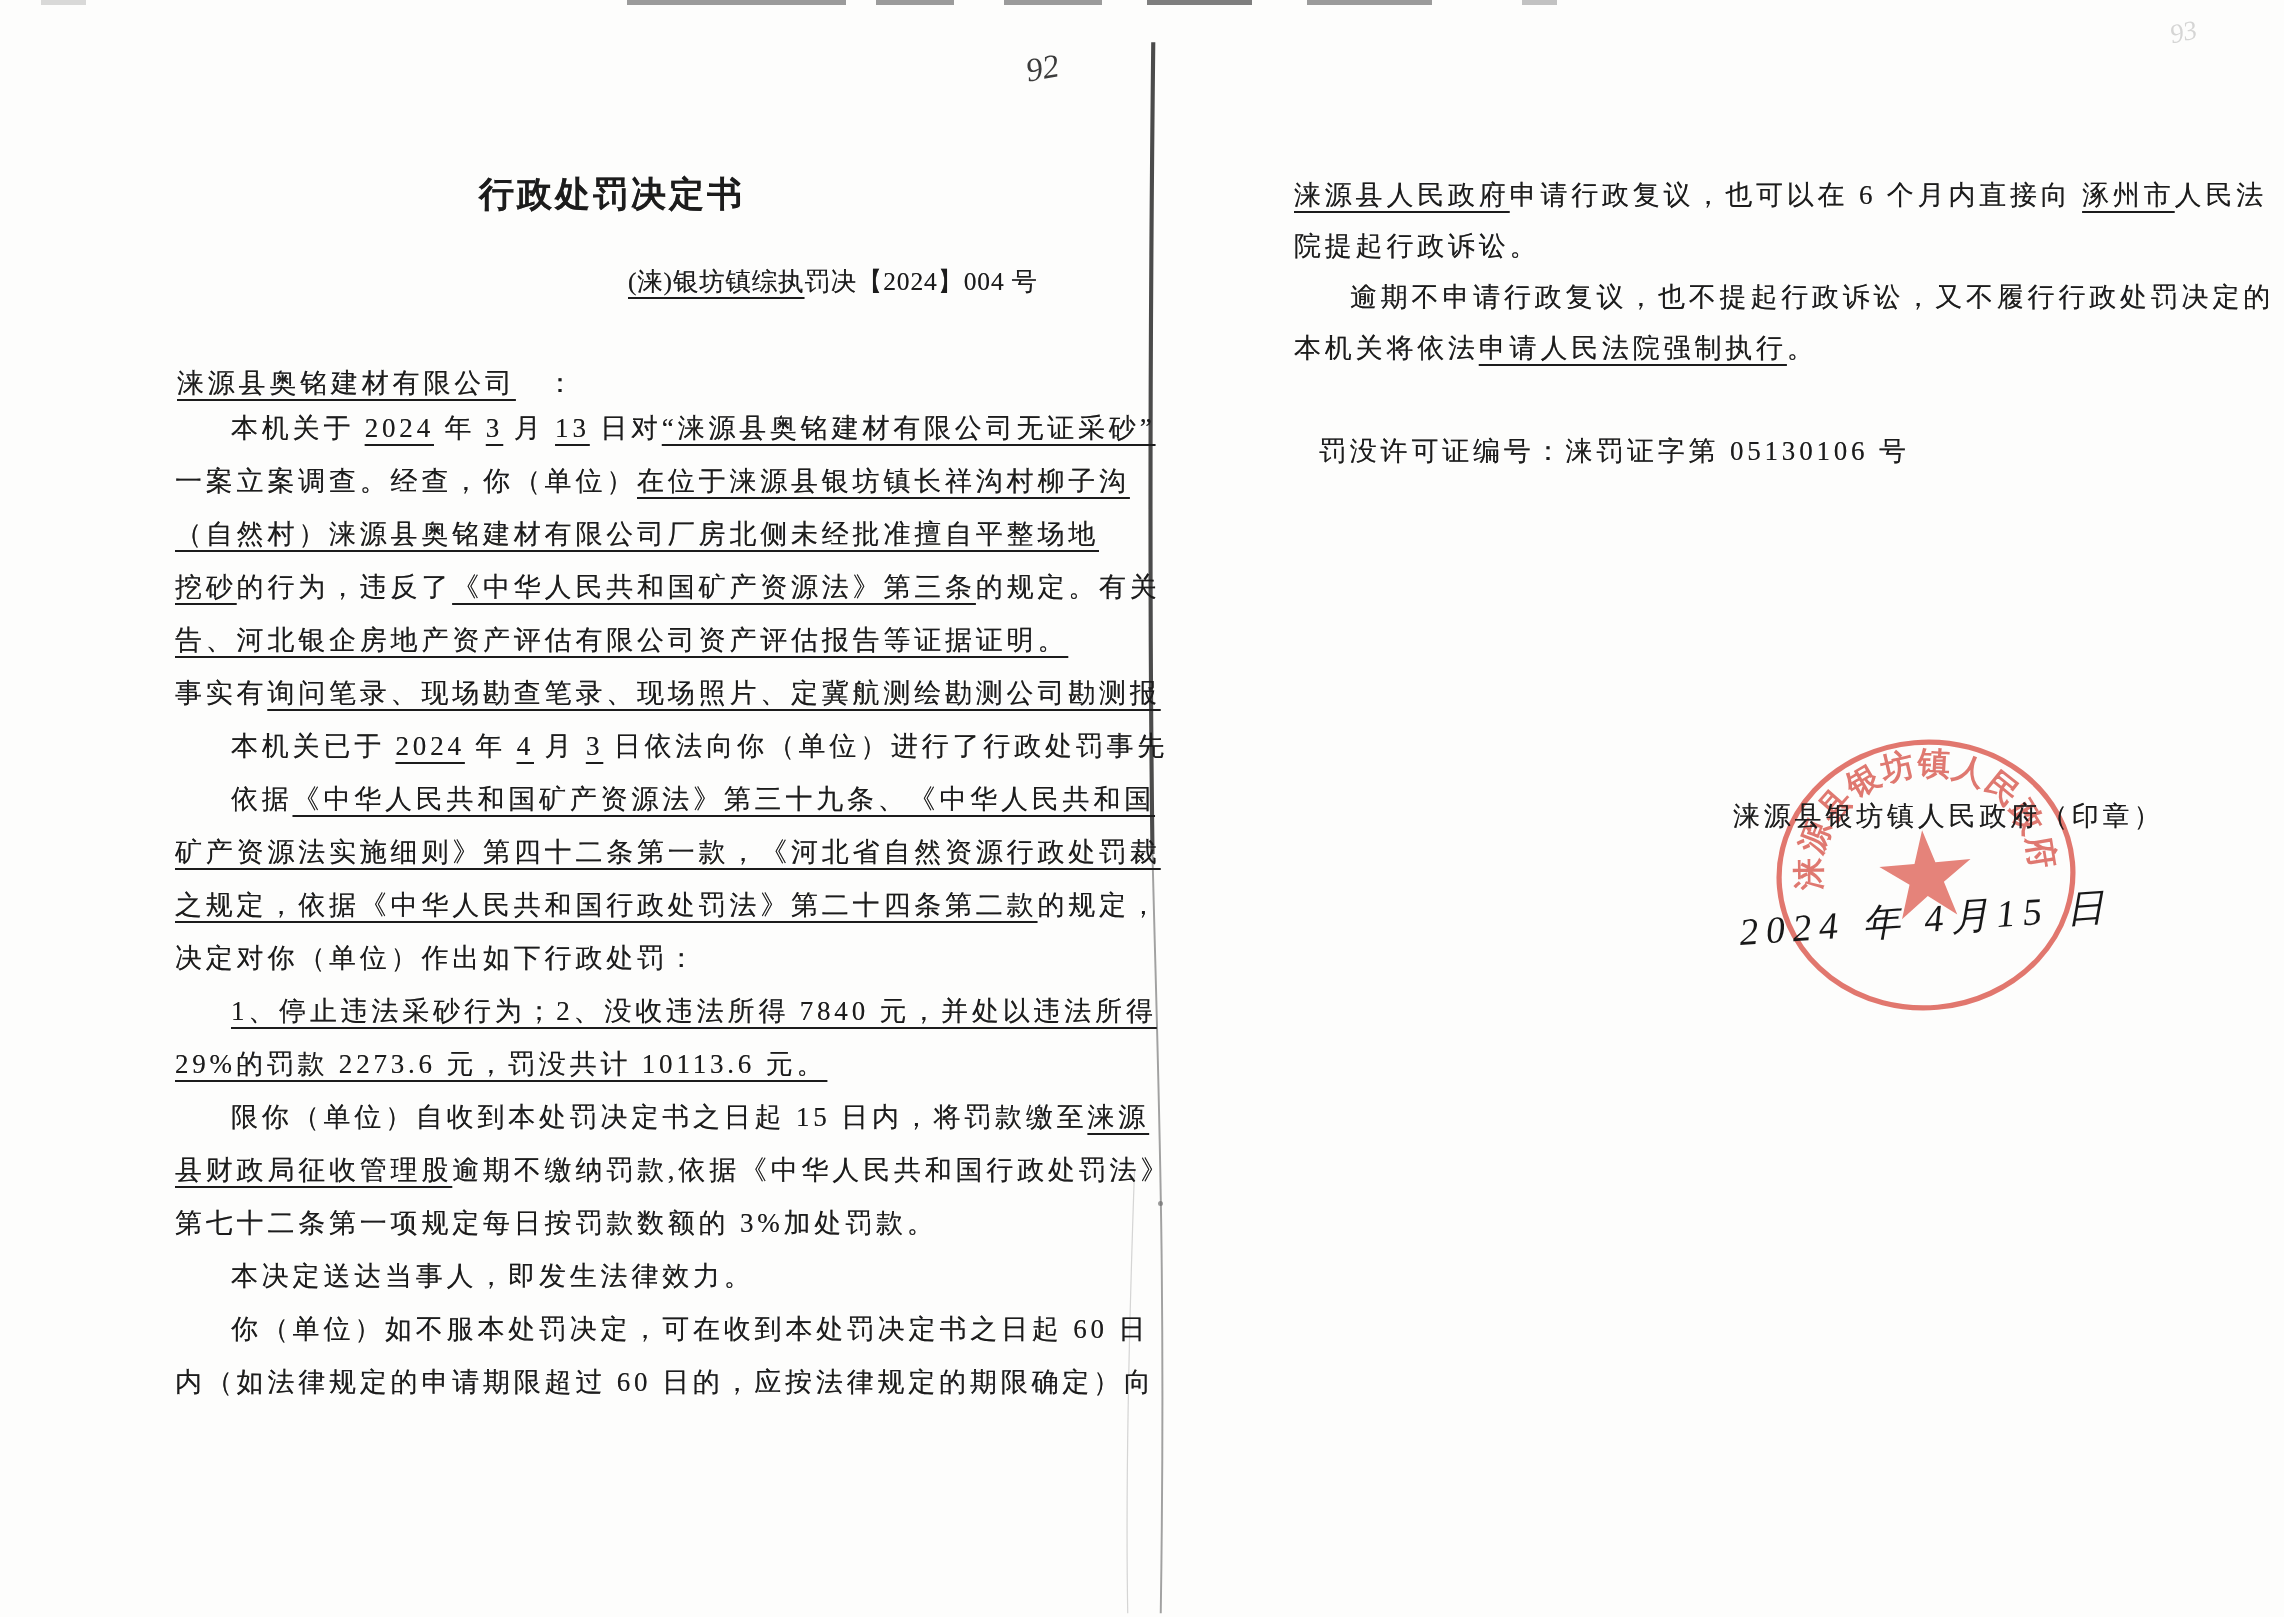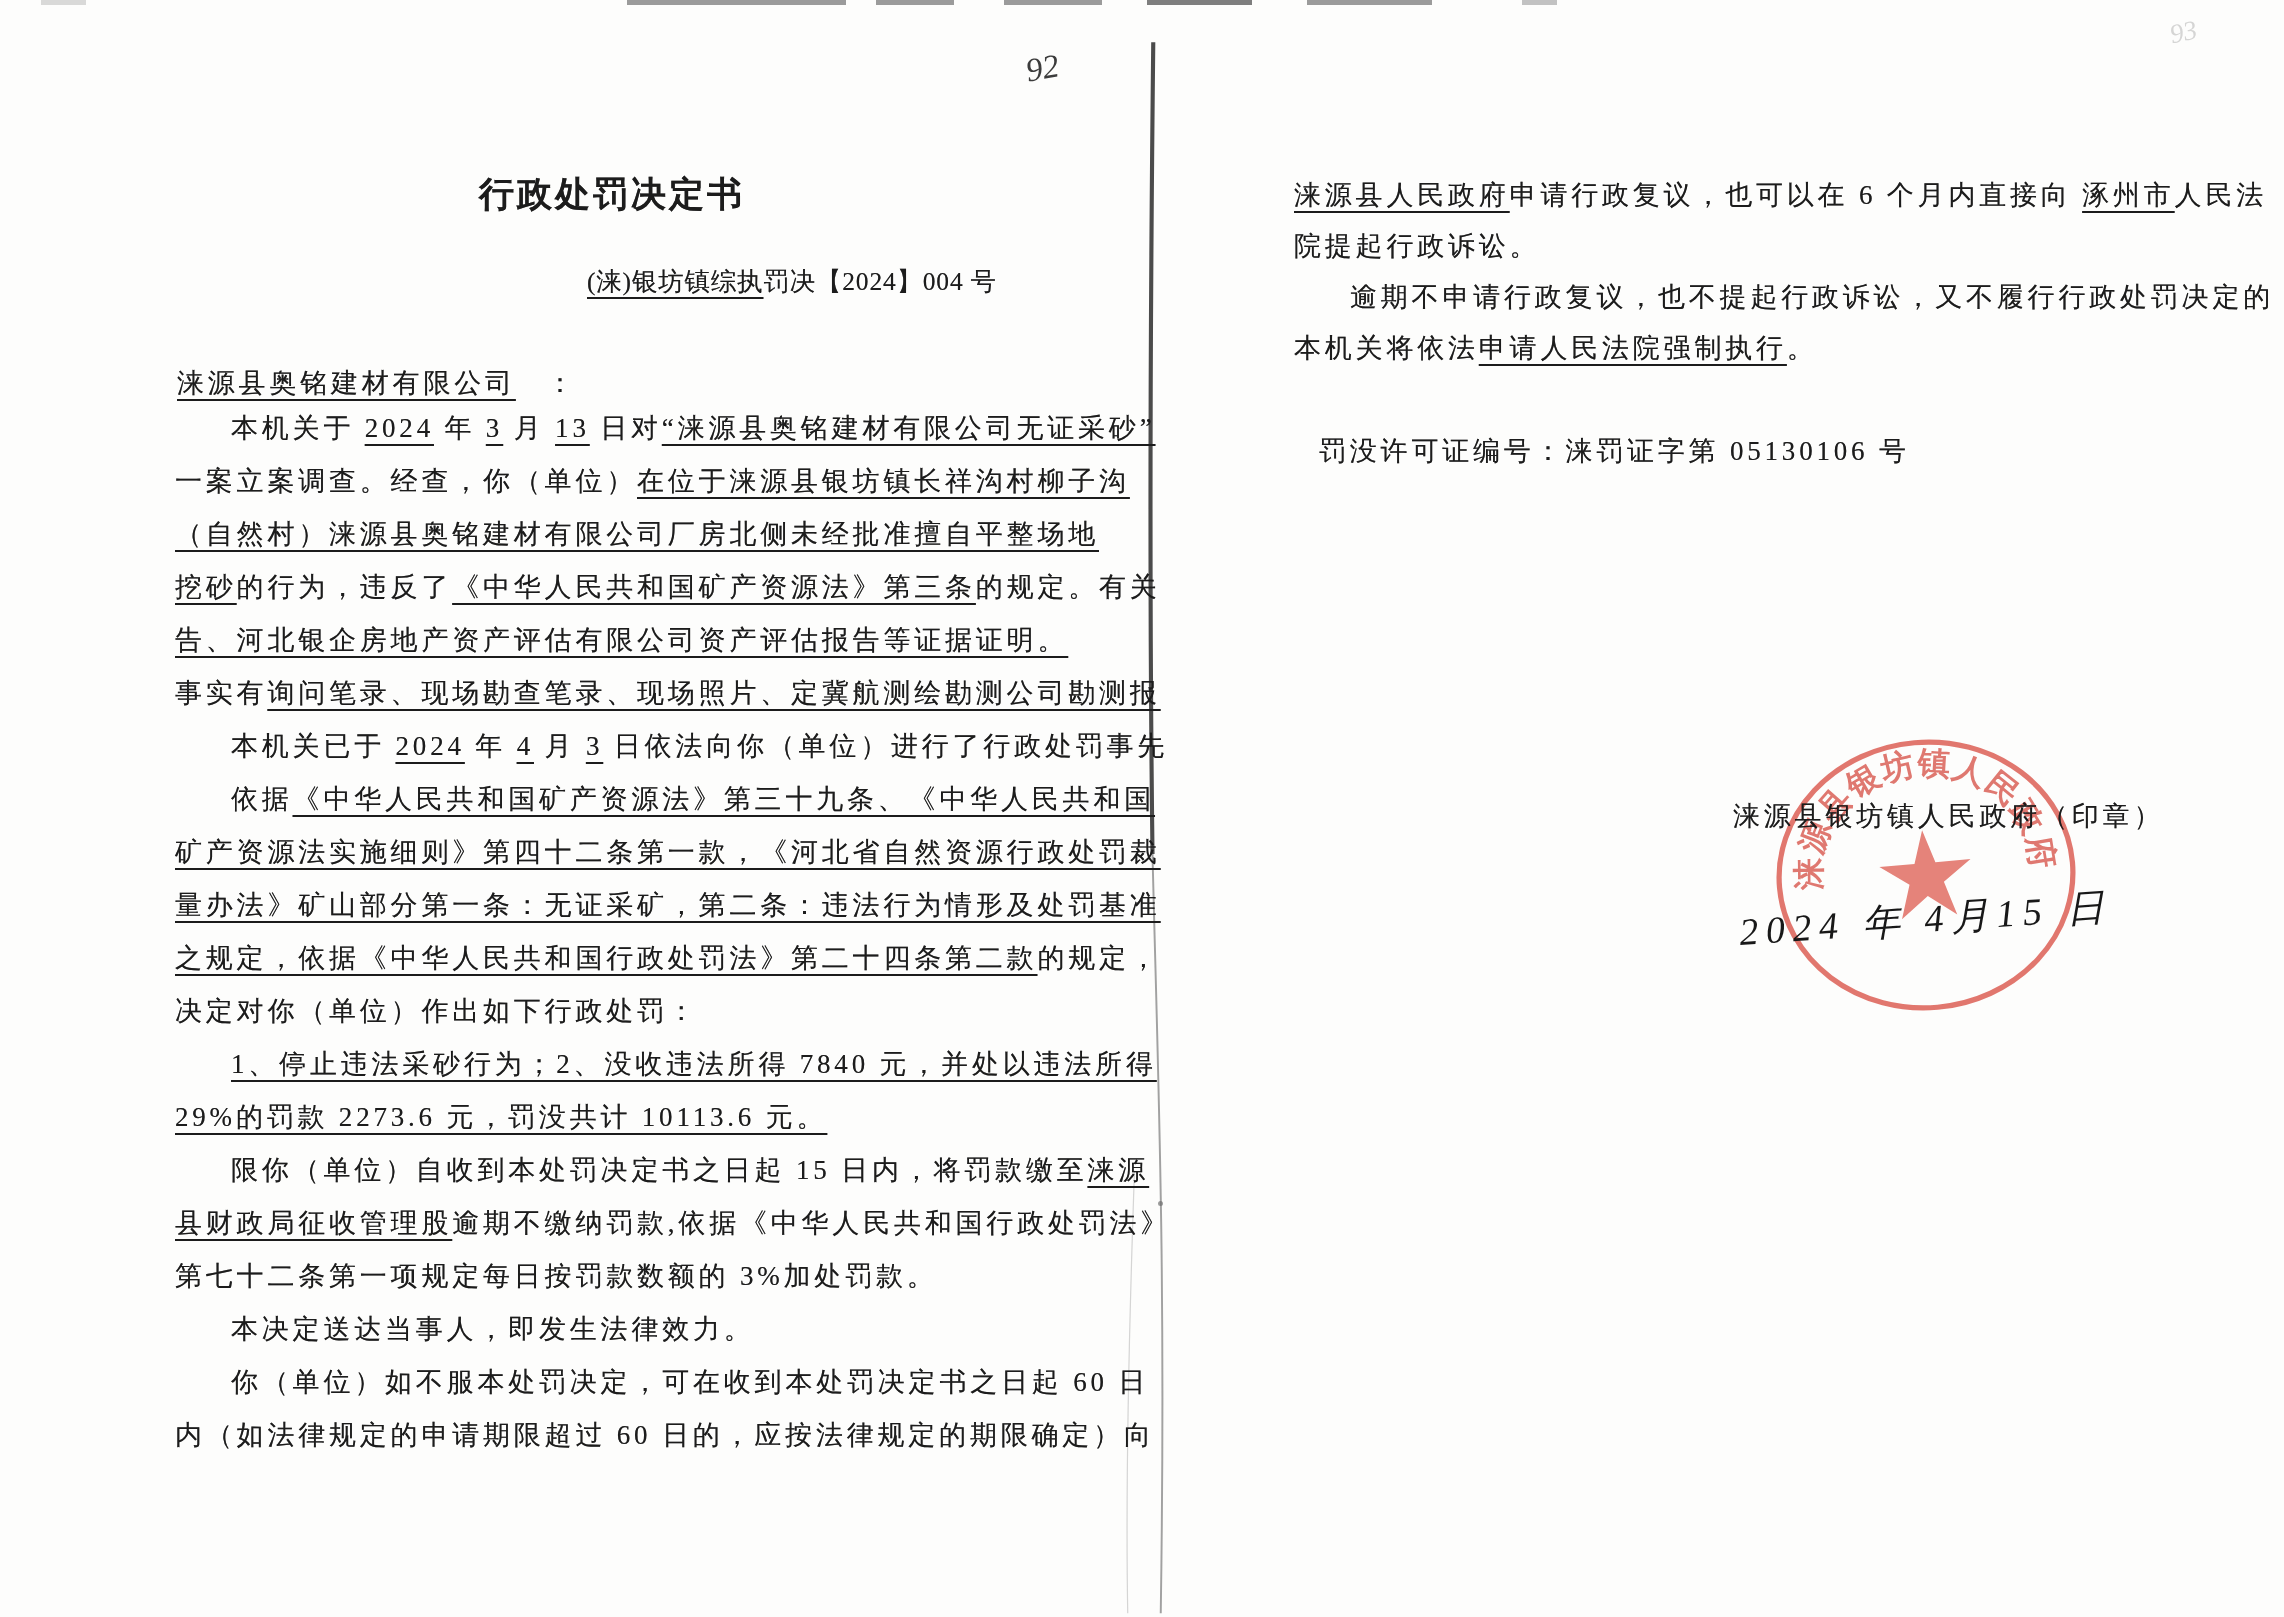--- a/index.html
+++ b/index.html
@@ -55,35 +55,34 @@
     <path d="M1537,56 C1533,420 1532,820 1536,1138" fill="none" stroke="#2b2b2b" stroke-width="5.5" opacity="0.85"></path>
     <path d="M1536,1138 C1543,1430 1554,1680 1547,2150" fill="none" stroke="#555" stroke-width="2.6" opacity="0.55"></path>
     <path d="M1512,1560 C1505,1760 1500,1980 1503,2150" fill="none" stroke="#8a8a8a" stroke-width="1.6" opacity="0.35"></path>
   </svg>
 
   <div class="abs pagemark" style="left:1026px;top:50px;font-size:33px;transform:rotate(-10deg);">92</div>
   <div class="abs pagemark faint" style="left:2170px;top:16.5px;font-size:27px;transform:rotate(-12deg);opacity:.55;">93</div>
 
   <div class="abs title" style="left:479px;top:171px;">行政处罚决定书</div>
 
-  <div class="abs docnum" style="left:587px;top:264px;"><span class="u">(涞)银坊镇综执</span><span>罚决【2024】004 号</span></div>
+  <div class="abs docnum" style="left:628px;top:264px;"><span class="u">(涞)银坊镇综执</span><span>罚决【2024】004 号</span></div>
 
   <div class="abs addressee" style="left:177px;top:365px;"><span class="u">涞源县奥铭建材有限公司</span><span>　：</span></div>
 
   <div class="abs bodytext" style="left:175px;top:402px;width:947px;">
       <div class="line indent"><span>本机关于 </span><span class="u">2024</span><span> 年 </span><span class="u">3</span><span> 月 </span><span class="u">13</span><span> 日对</span><span class="u">“涞源县奥铭建材有限公司无证采砂”</span></div>
       <div class="line"><span>一案立案调查。经查，你（单位）</span><span class="u">在位于涞源县银坊镇长祥沟村柳子沟</span></div>
       <div class="line"><span class="u">（自然村）涞源县奥铭建材有限公司厂房北侧未经批准擅自平整场地</span></div>
       <div class="line"><span class="u">挖砂</span><span>的行为，违反了</span><span class="u">《中华人民共和国矿产资源法》第三条</span><span>的规定。有关</span></div>
       <div class="line"><span class="u">告、河北银企房地产资产评估有限公司资产评估报告等证据证明。</span></div>
       <div class="line"><span>事实有</span><span class="u">询问笔录、现场勘查笔录、现场照片、定冀航测绘勘测公司勘测报</span></div>
       <div class="line indent"><span>本机关已于 </span><span class="u">2024</span><span> 年 </span><span class="u">4</span><span> 月 </span><span class="u">3</span><span> 日依法向你（单位）进行了行政处罚事先</span></div>
       <div class="line indent"><span>依据</span><span class="u">《中华人民共和国矿产资源法》第三十九条、《中华人民共和国</span></div>
       <div class="line"><span class="u">矿产资源法实施细则》第四十二条第一款，《河北省自然资源行政处罚裁</span></div>
-      <div class="line"><span class="u">量办法》矿山部分第一条：无证采矿，第二条：违法行为情形及处罚基准</span></div>
       <div class="line"><span class="u">之规定，依据《中华人民共和国行政处罚法》第二十四条第二款</span><span>的规定，</span></div>
       <div class="line"><span>决定对你（单位）作出如下行政处罚：</span></div>
       <div class="line indent"><span class="u">1、停止违法采砂行为；2、没收违法所得 7840 元，并处以违法所得</span></div>
       <div class="line"><span class="u">29%的罚款 2273.6 元，罚没共计 10113.6 元。</span></div>
       <div class="line indent"><span>限你（单位）自收到本处罚决定书之日起 15 日内，将罚款缴至</span><span class="u">涞源</span></div>
       <div class="line"><span class="u">县财政局征收管理股</span><span>逾期不缴纳罚款,依据《中华人民共和国行政处罚法》</span></div>
       <div class="line"><span>第七十二条第一项规定每日按罚款数额的 3%加处罚款。</span></div>
       <div class="line indent"><span>本决定送达当事人，即发生法律效力。</span></div>
       <div class="line indent"><span>你（单位）如不服本处罚决定，可在收到本处罚决定书之日起 60 日</span></div>
       <div class="line"><span>内（如法律规定的申请期限超过 60 日的，应按法律规定的期限确定）向</span></div>

